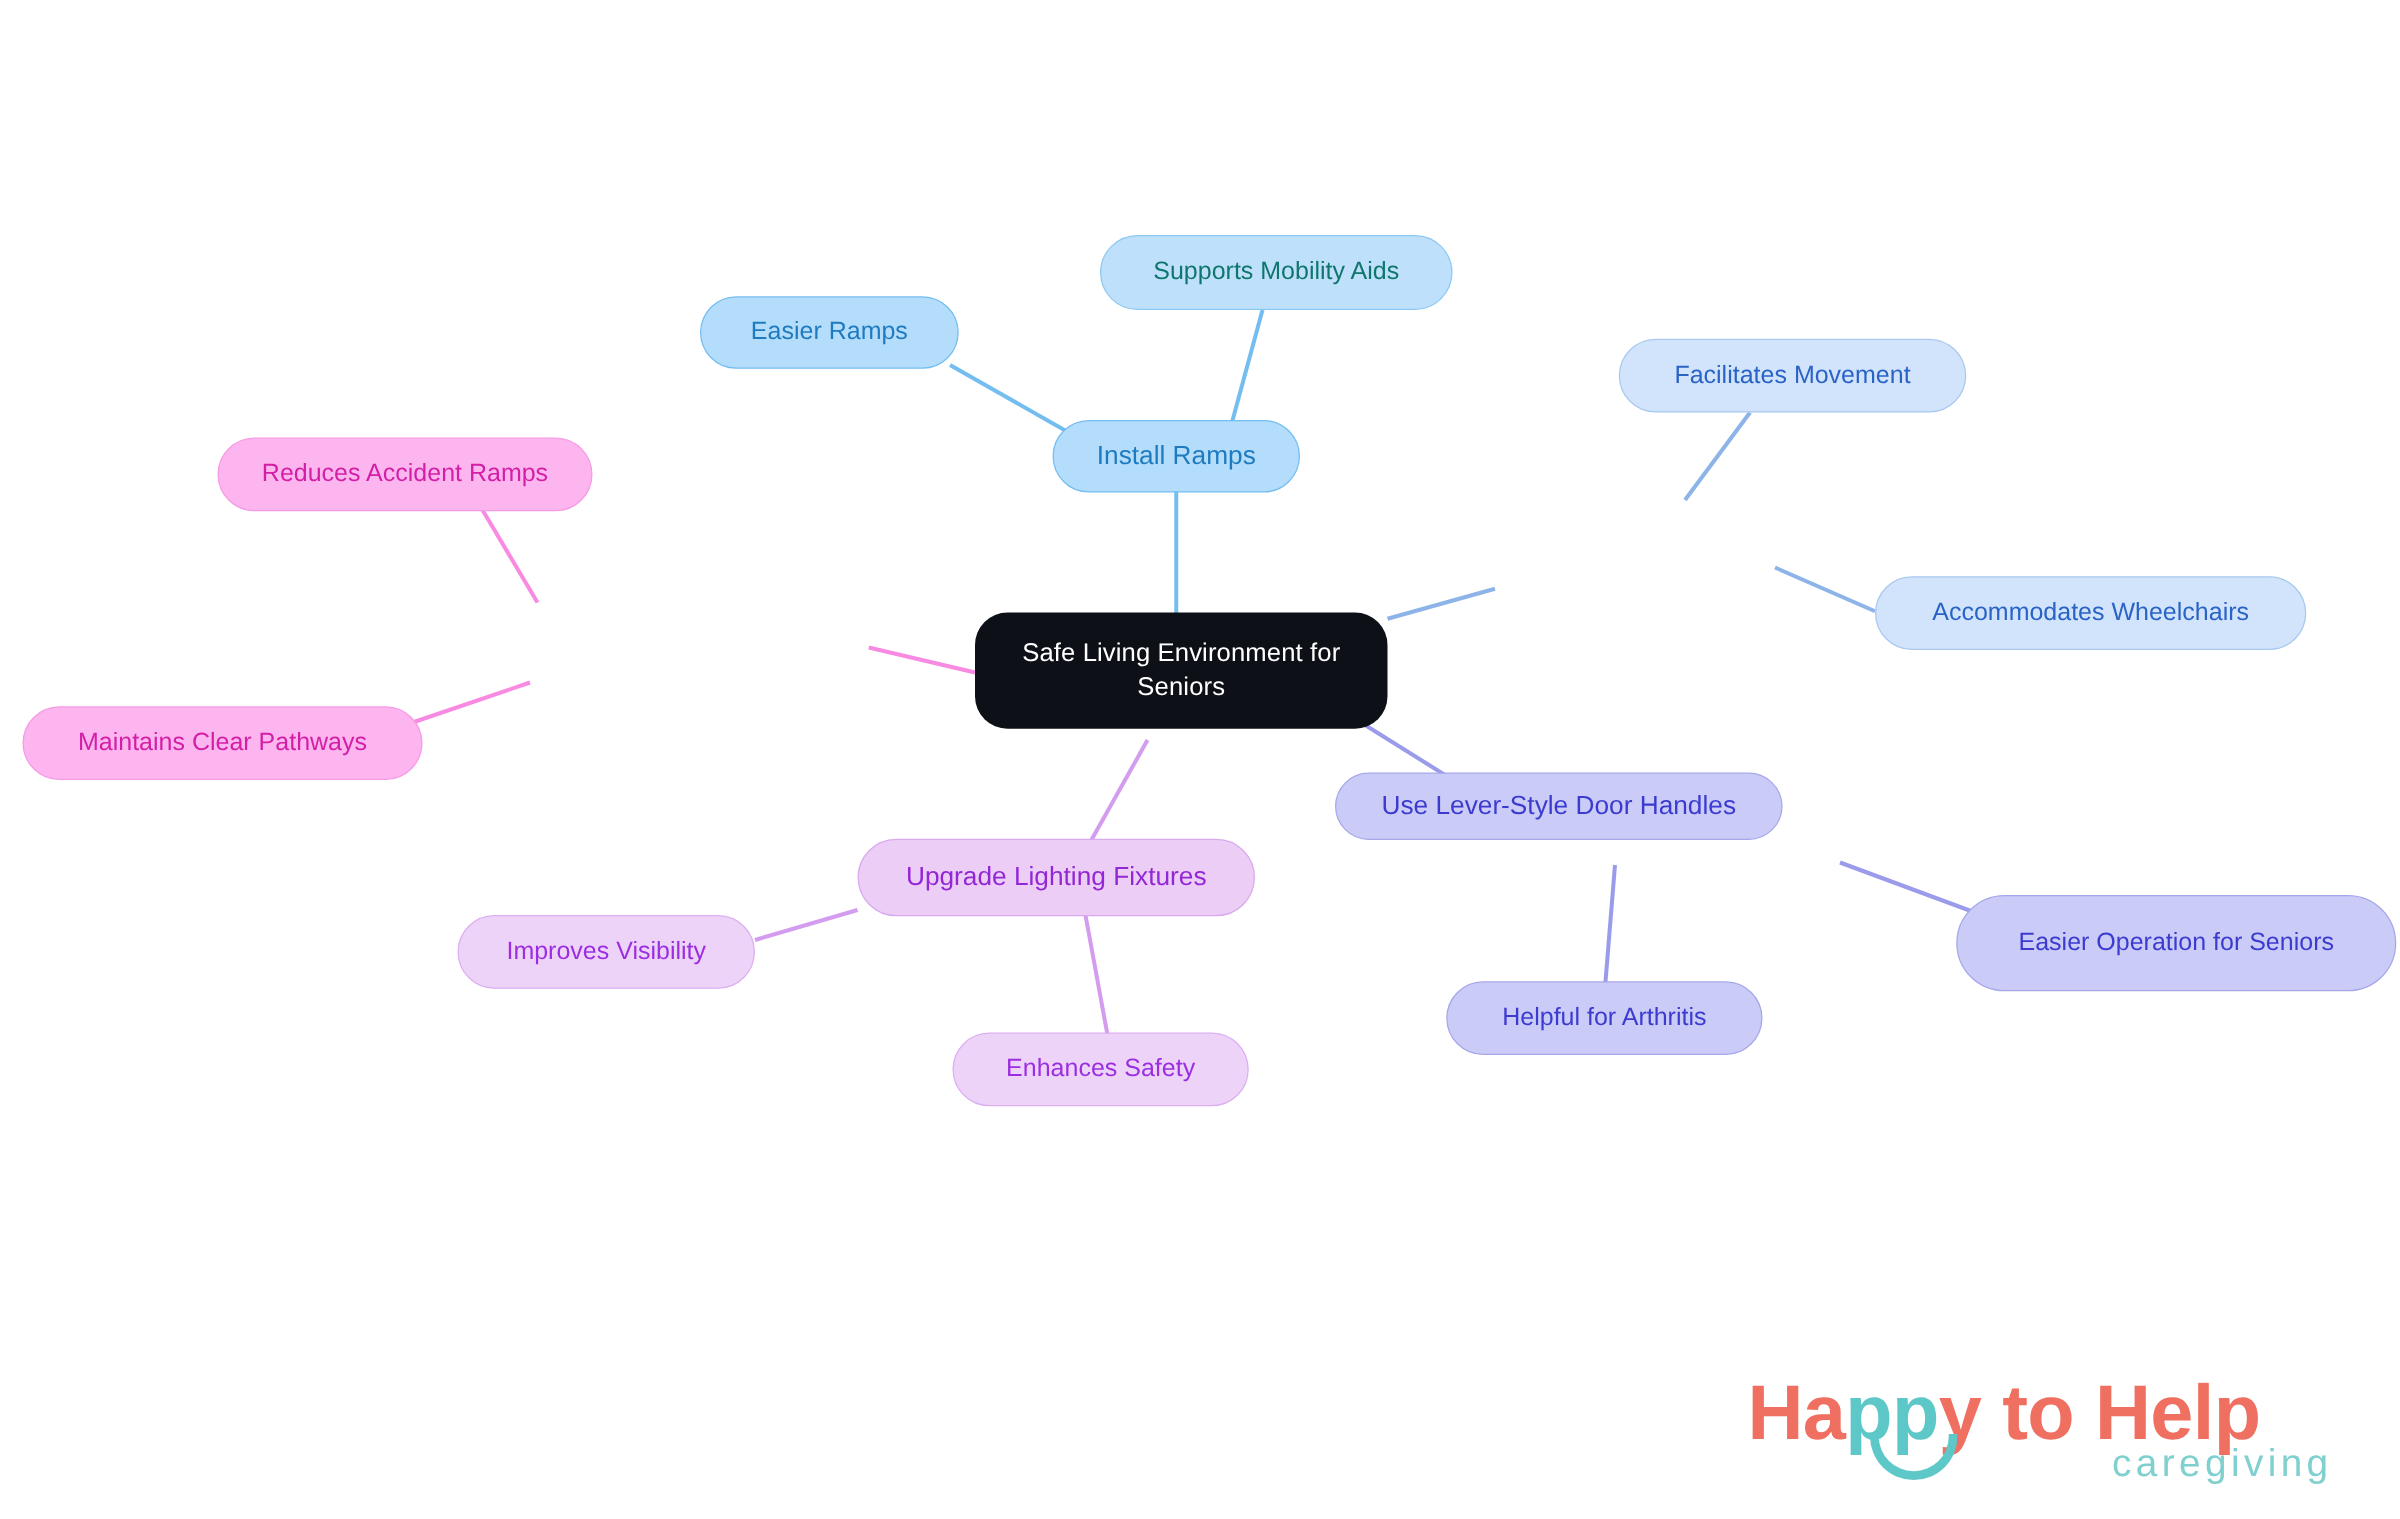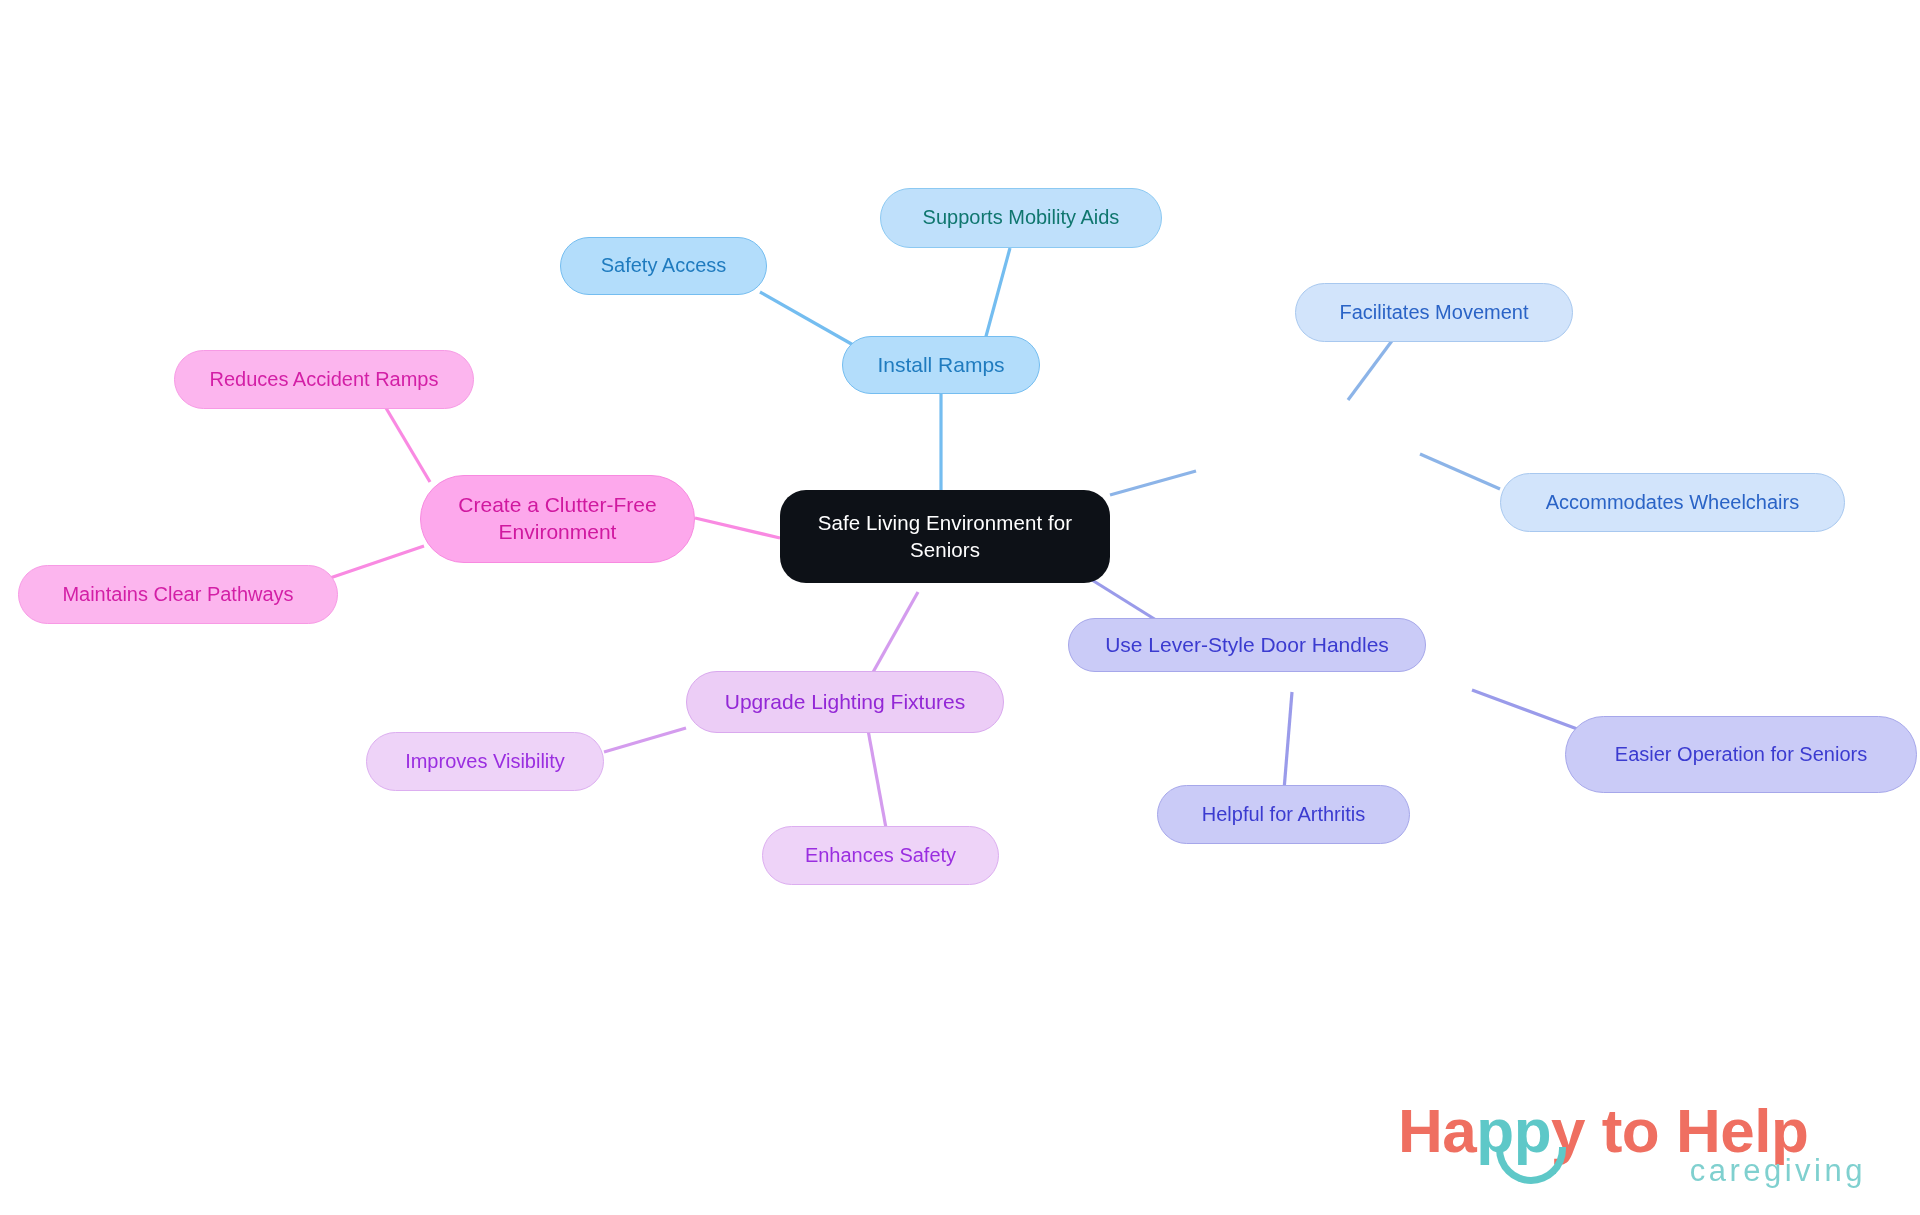--- a/index.html
+++ b/index.html
@@ -50,21 +50,21 @@
     padding: 0 26px;
   }
   .node.branch { font-size: 21px; }
   .node.leaf   { font-size: 20px; }
 
   
   .c-blue-mid   { background: #b3ddfb; border-color: #74bdf0; color: #1f7bbf; }
   
   .c-blue-pale  { background: #bfe0fb; border-color: #8cc9f2; color: #0f766e; }
   
-  .c-blue-lav   { background: #d2e4fb; border-color: #a8c8ef; color: #2a63c6; margin-top: 12px; }
+  .c-blue-lav   { background: #d2e4fb; border-color: #a8c8ef; color: #2a63c6; }
   
   .c-peri       { background: #cacbf7; border-color: #a6a7ea; color: #3b3bd0; }
   
   .c-violet     { background: #eccdf6; border-color: #d9a9ee; color: #9327d6; }
   .c-violet-lt  { background: #eed3f8; border-color: #dcaef0; color: #9a2ee0; }
   
   .c-pink       { background: #fda8ec; border-color: #f78ae0; color: #d0189f; }
   .c-pink-lt    { background: #fcb5ee; border-color: #f79ae5; color: #d31fa6; }
 
   #logo {
@@ -137,43 +137,41 @@
 
     <path d="M 430,482 L 386,408" stroke="#f98ae2" stroke-width="3.2" fill="none"></path>
 
     <path d="M 424,546 L 330,578" stroke="#f98ae2" stroke-width="3.2" fill="none"></path>
   </svg>
 
   <div class="node root" style="left:780px; top:490px; width:330px; height:93px;">Safe Living Environment for Seniors</div>
 
   <div class="node branch c-blue-mid" style="left:842px; top:336px; width:198px; height:58px;">Install Ramps</div>
 
-  <div class="node leaf c-blue-mid" style="left:560px; top:237px; width:207px; height:58px;">Safety Access</div>
+  <div class="node leaf c-blue-mid" style="left:560px; top:237px; width:207px; height:58px;">Easier Ramps</div>
 
   <div class="node leaf c-blue-pale" style="left:880px; top:188px; width:282px; height:60px;">Supports Mobility Aids</div>
 
 
   <div class="node leaf c-blue-lav" style="left:1295px; top:271px; width:278px; height:59px;">Facilitates Movement</div>
 
   <div class="node leaf c-blue-lav" style="left:1500px; top:461px; width:345px; height:59px;">Accommodates Wheelchairs</div>
 
   <div class="node branch c-peri" style="left:1068px; top:618px; width:358px; height:54px;text-align:right;">Use Lever-Style Door Handles</div>
 
   <div class="node leaf c-peri" style="left:1157px; top:785px; width:253px; height:59px;">Helpful for Arthritis</div>
 
   <div class="node leaf c-peri" style="left:1565px; top:716px; width:352px; height:77px;">Easier Operation for Seniors</div>
 
   <div class="node branch c-violet" style="left:686px; top:671px; width:318px; height:62px;">Upgrade Lighting Fixtures</div>
 
   <div class="node leaf c-violet-lt" style="left:366px; top:732px; width:238px; height:59px;">Improves Visibility</div>
 
   <div class="node leaf c-violet-lt" style="left:762px; top:826px; width:237px; height:59px;">Enhances Safety</div>
 
-  <div class="node branch c-pink" style="left:420px; top:475px; width:275px; height:88px;">Create a Clutter-Free
-Environment</div>
 
   <div class="node leaf c-pink-lt" style="left:174px; top:350px; width:300px; height:59px;">Reduces Accident Ramps</div>
 
   <div class="node leaf c-pink-lt" style="left:18px; top:565px; width:320px; height:59px;">Maintains Clear Pathways</div>
 
   <div id="logo">
     <div class="logo-main">
       <span style="color:#ef6f61;">Ha</span><span style="color:#5ec8c8;">pp</span><span style="color:#ef6f61;">y</span><span style="color:#ef6f61;"> to Help</span>
     </div>
     <div class="smile"></div>

